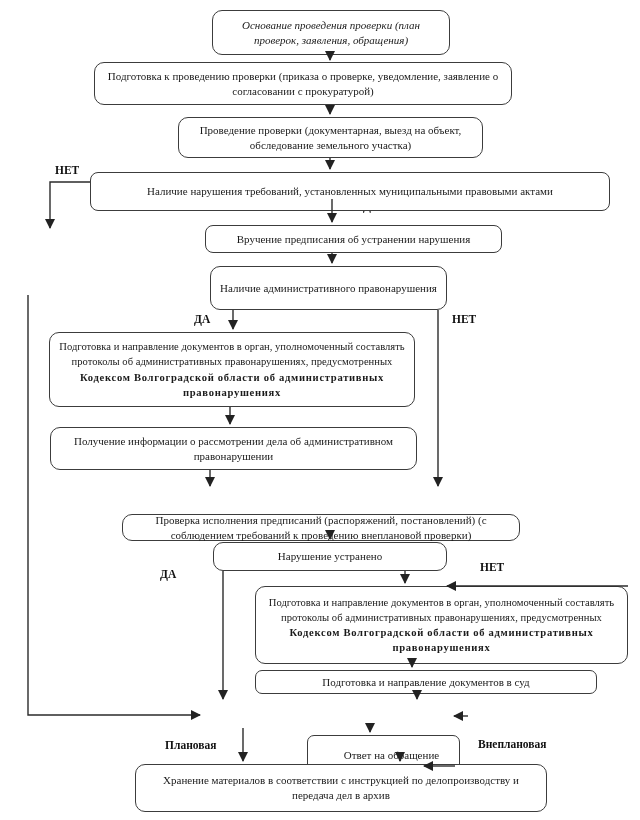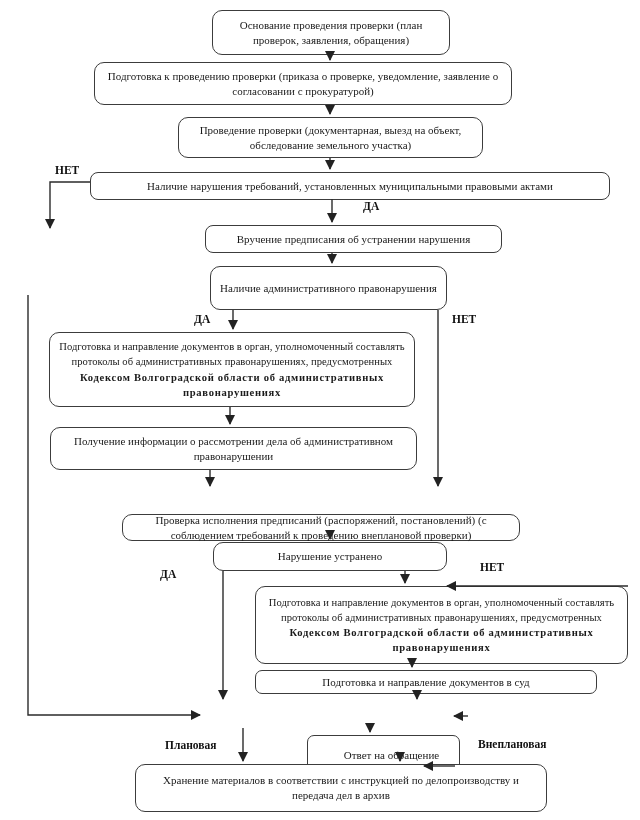--- a/index.html
+++ b/index.html
@@ -16,24 +16,24 @@
   }
   .node .emph{font-weight:bold;letter-spacing:0.7px;}
   .big{font-size:10.6px;line-height:1.42;}
   .edge-label{
     position:absolute;font-weight:bold;font-size:11.5px;color:#111;
     white-space:nowrap;
   }
   svg.wires{position:absolute;left:0;top:0;z-index:3;pointer-events:none;}
   .node{z-index:2;}
   
-  .n-osn        {left:212px;top:10px;  width:238px;height:45px;}
+  .n-osn        {left:212px;top:10px;  width:238px;height:45px;font-style:italic;}
   .n-podg       {left:94px; top:62px;  width:418px;height:43px;}
   .n-prov       {left:178px;top:117px; width:305px;height:41px;}
-  .n-nalich     {left:90px; top:172px; width:520px;height:28px;border-radius:8px;}
+  .n-nalich     {left:90px; top:172px; width:520px;height:39px;border-radius:8px;}
   .n-akt        {left:18px; top:231px; width:87px; height:64px;}
   .n-vruch      {left:205px;top:225px; width:297px;height:28px;border-radius:8px;}
   .n-nalichadm  {left:210px;top:266px; width:237px;height:44px;}
   .n-big1       {left:49px; top:332px; width:366px;height:75px;}
   .n-poluch     {left:50px; top:427px; width:367px;height:43px;}
   .n-provisp    {left:122px;top:514px; width:398px;height:27px;}
   .n-narush     {left:213px;top:542px; width:234px;height:29px;}
   .n-big2       {left:255px;top:586px; width:373px;height:78px;}
   .n-sud        {left:255px;top:670px; width:342px;height:24px;border-radius:7px;}
   .n-vid        {left:210px;top:702px; width:238px;height:26px;border-radius:7px;}

